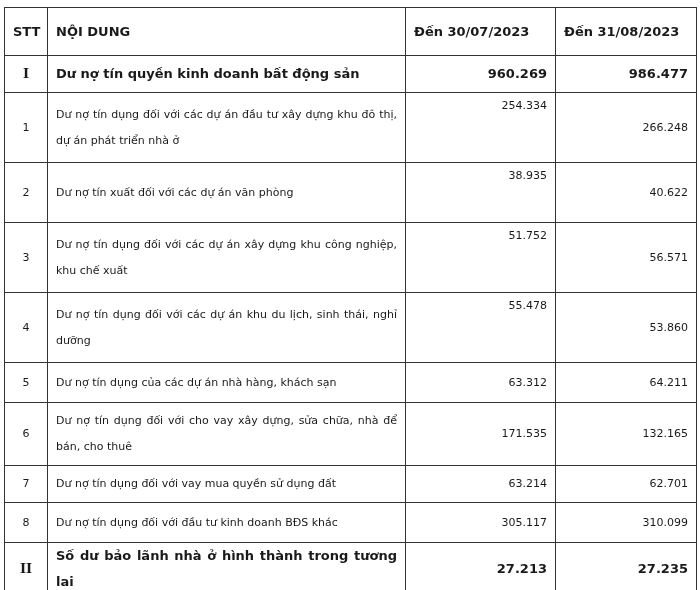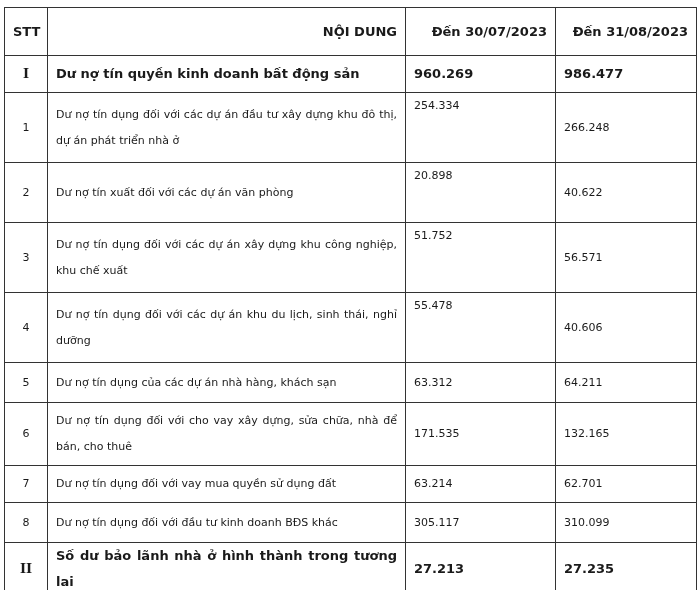--- a/index.html
+++ b/index.html
@@ -2,24 +2,24 @@
 <html><head>
   <meta charset="utf-8">
   <style>
     html, body { margin: 0; padding: 0; background: #ffffff; }
     body { width: 700px; height: 590px; position: relative; overflow: hidden;
            font-family: "DejaVu Sans", sans-serif; color: #1a1a1a; }
     table { position: absolute; left: 4px; top: 7px; border-collapse: collapse;
             table-layout: fixed; width: 692px; }
     td, th { border: 1.5px solid #333; font-size: 11px; padding: 0 8px;
              vertical-align: middle; line-height: 26px; }
-    th { font-weight: bold; height: 46px; text-align: right; font-size: 13px; }
+    th { font-weight: bold; height: 46px; text-align: left; font-size: 13px; }
     .c-stt { width: 27px; text-align: center; }
     .c-content { text-align: justify; text-align-last: left; }
-    .c-num { text-align: left; }
+    .c-num { text-align: right; }
     .top { vertical-align: top; padding-top: 0; }
     .roman { font-family: "DejaVu Serif", serif; font-weight: bold; }
     tr.bold td { font-weight: bold; font-size: 13px; }
   </style>
 </head>
 <body>
 
 <table>
   <colgroup>
     <col style="width:43px">
@@ -42,34 +42,34 @@
   </tr>
   <tr style="height:70px">
     <td class="c-stt">1</td>
     <td class="c-content">Dư nợ tín dụng đối với các dự án đầu tư xây dựng khu đô thị, dự án phát triển nhà ở</td>
     <td class="c-num top">254.334</td>
     <td class="c-num">266.248</td>
   </tr>
   <tr style="height:60px">
     <td class="c-stt">2</td>
     <td class="c-content">Dư nợ tín xuất đối với các dự án văn phòng</td>
-    <td class="c-num top">20.898</td>
+    <td class="c-num top">38.935</td>
     <td class="c-num">40.622</td>
   </tr>
   <tr style="height:70px">
     <td class="c-stt">3</td>
     <td class="c-content">Dư nợ tín dụng đối với các dự án xây dựng khu công nghiệp, khu chế xuất</td>
     <td class="c-num top">51.752</td>
     <td class="c-num">56.571</td>
   </tr>
   <tr style="height:70px">
     <td class="c-stt">4</td>
     <td class="c-content">Dư nợ tín dụng đối với các dự án khu du lịch, sinh thái, nghỉ dưỡng</td>
     <td class="c-num top">55.478</td>
-    <td class="c-num">40.606</td>
+    <td class="c-num">53.860</td>
   </tr>
   <tr style="height:40px">
     <td class="c-stt">5</td>
     <td class="c-content">Dư nợ tín dụng của các dự án nhà hàng, khách sạn</td>
     <td class="c-num">63.312</td>
     <td class="c-num">64.211</td>
   </tr>
   <tr style="height:63px">
     <td class="c-stt">6</td>
     <td class="c-content">Dư nợ tín dụng đối với cho vay xây dựng, sửa chữa, nhà để bán, cho thuê</td>

